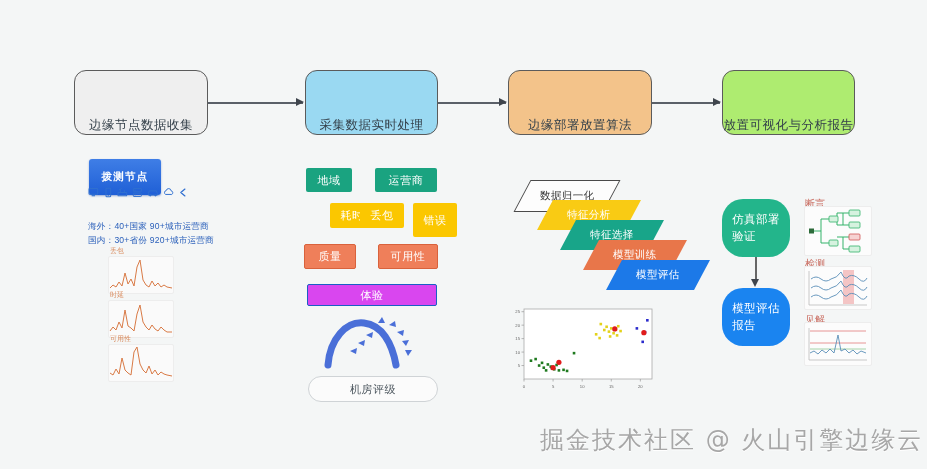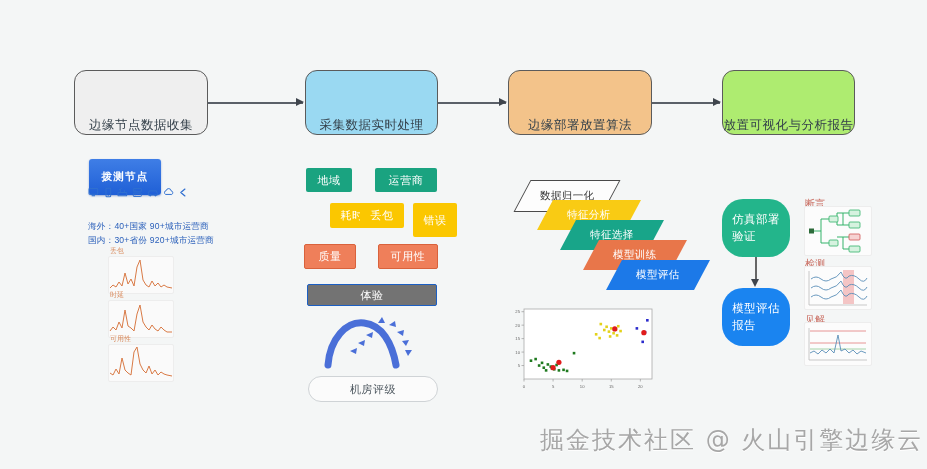--- a/index.html
+++ b/index.html
@@ -58,21 +58,21 @@
   .sc3{top:344px;} .sl3{top:334px;}
 
   
   .tag{
     position:absolute;display:flex;align-items:center;justify-content:center;
     color:#fff;font-size:11px;border-radius:2px;letter-spacing:.6px;
   }
   .tg-teal{background:#1aa380;}
   .tg-yellow{background:#fbc700;}
   .tg-salmon{background:#ef7f5a;border:1.3px solid #d9623c;box-sizing:border-box;}
-  .tg-blue{background:#737373;border:1.3px solid #1b5fc4;box-sizing:border-box;font-family:Liberation Serif, serif;}
+  .tg-blue{background:#d946ef;border:1.3px solid #1b5fc4;box-sizing:border-box;font-family:Liberation Serif, serif;}
 
   .t-region{left:306px;top:168px;width:46px;height:24px;}
   .t-isp{left:375px;top:168px;width:62px;height:24px;}
   .t-latency{left:306px;top:203px;width:44px;height:25px;margin-left:24px;}
   .t-loss{left:360px;top:203px;width:44px;height:25px;}
   .t-error{left:413px;top:203px;width:44px;height:34px;}
   .t-quality{left:304px;top:244px;width:52px;height:25px;}
   .t-avail{left:378px;top:244px;width:60px;height:25px;}
   .t-exp{left:307px;top:284px;width:130px;height:22px;}
 

